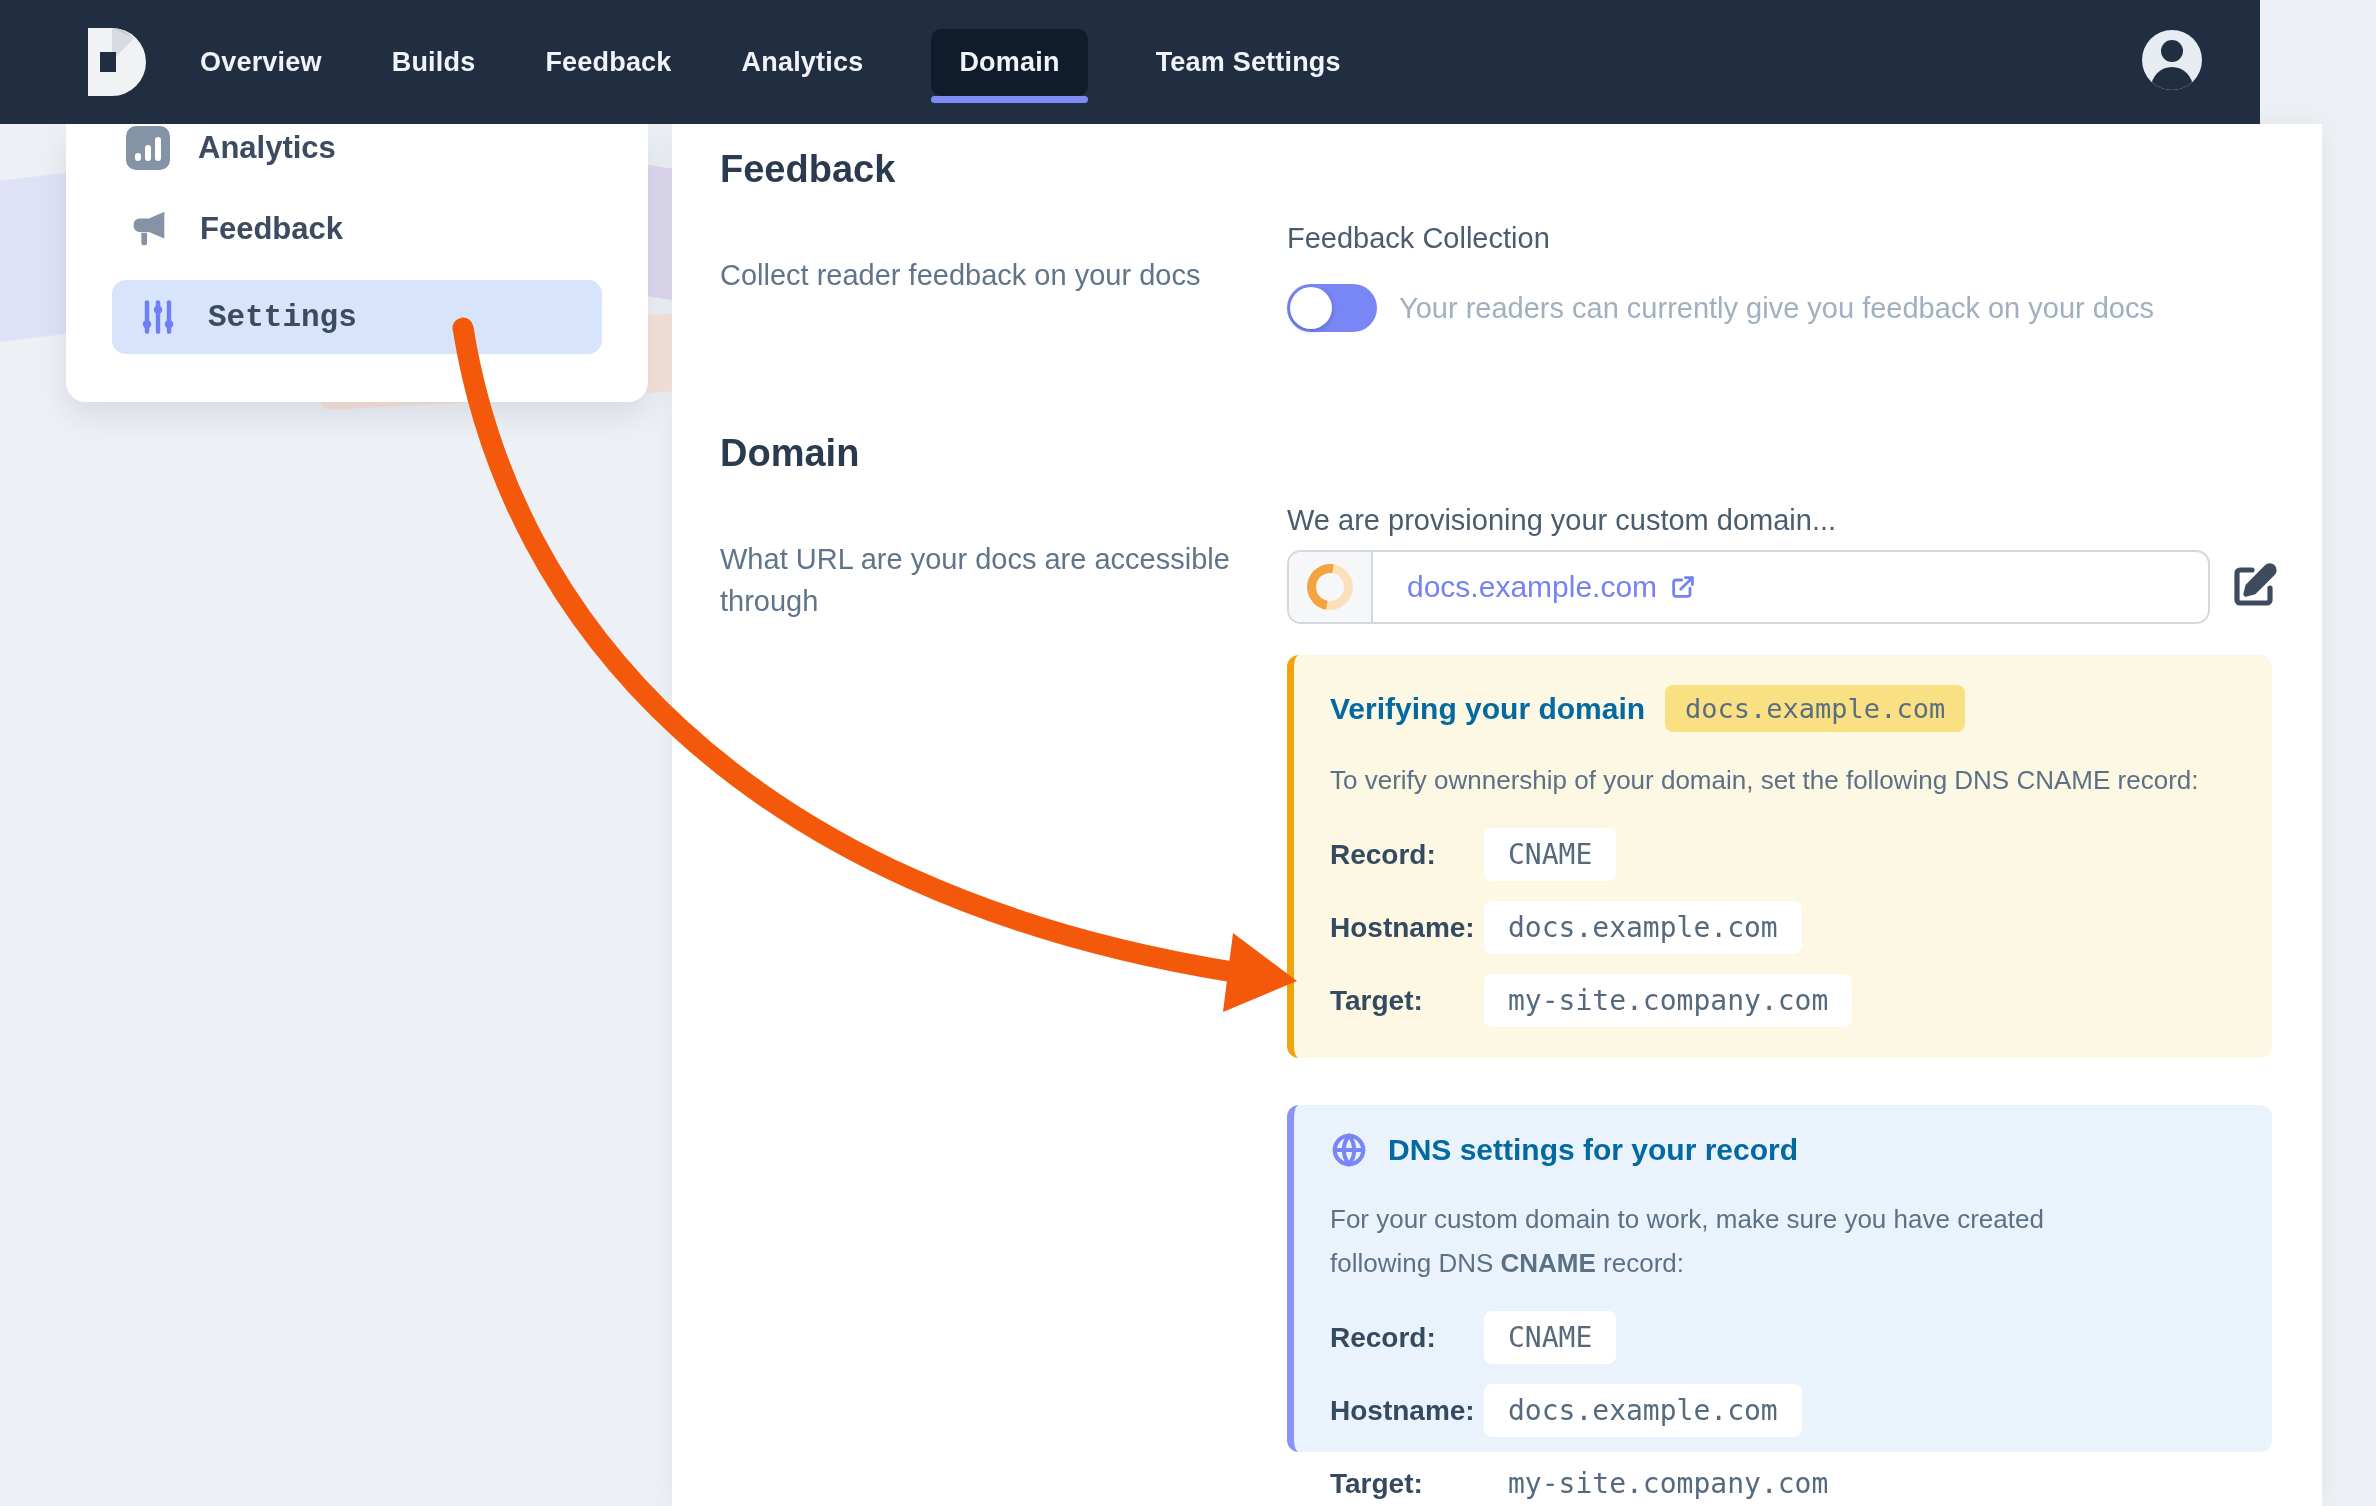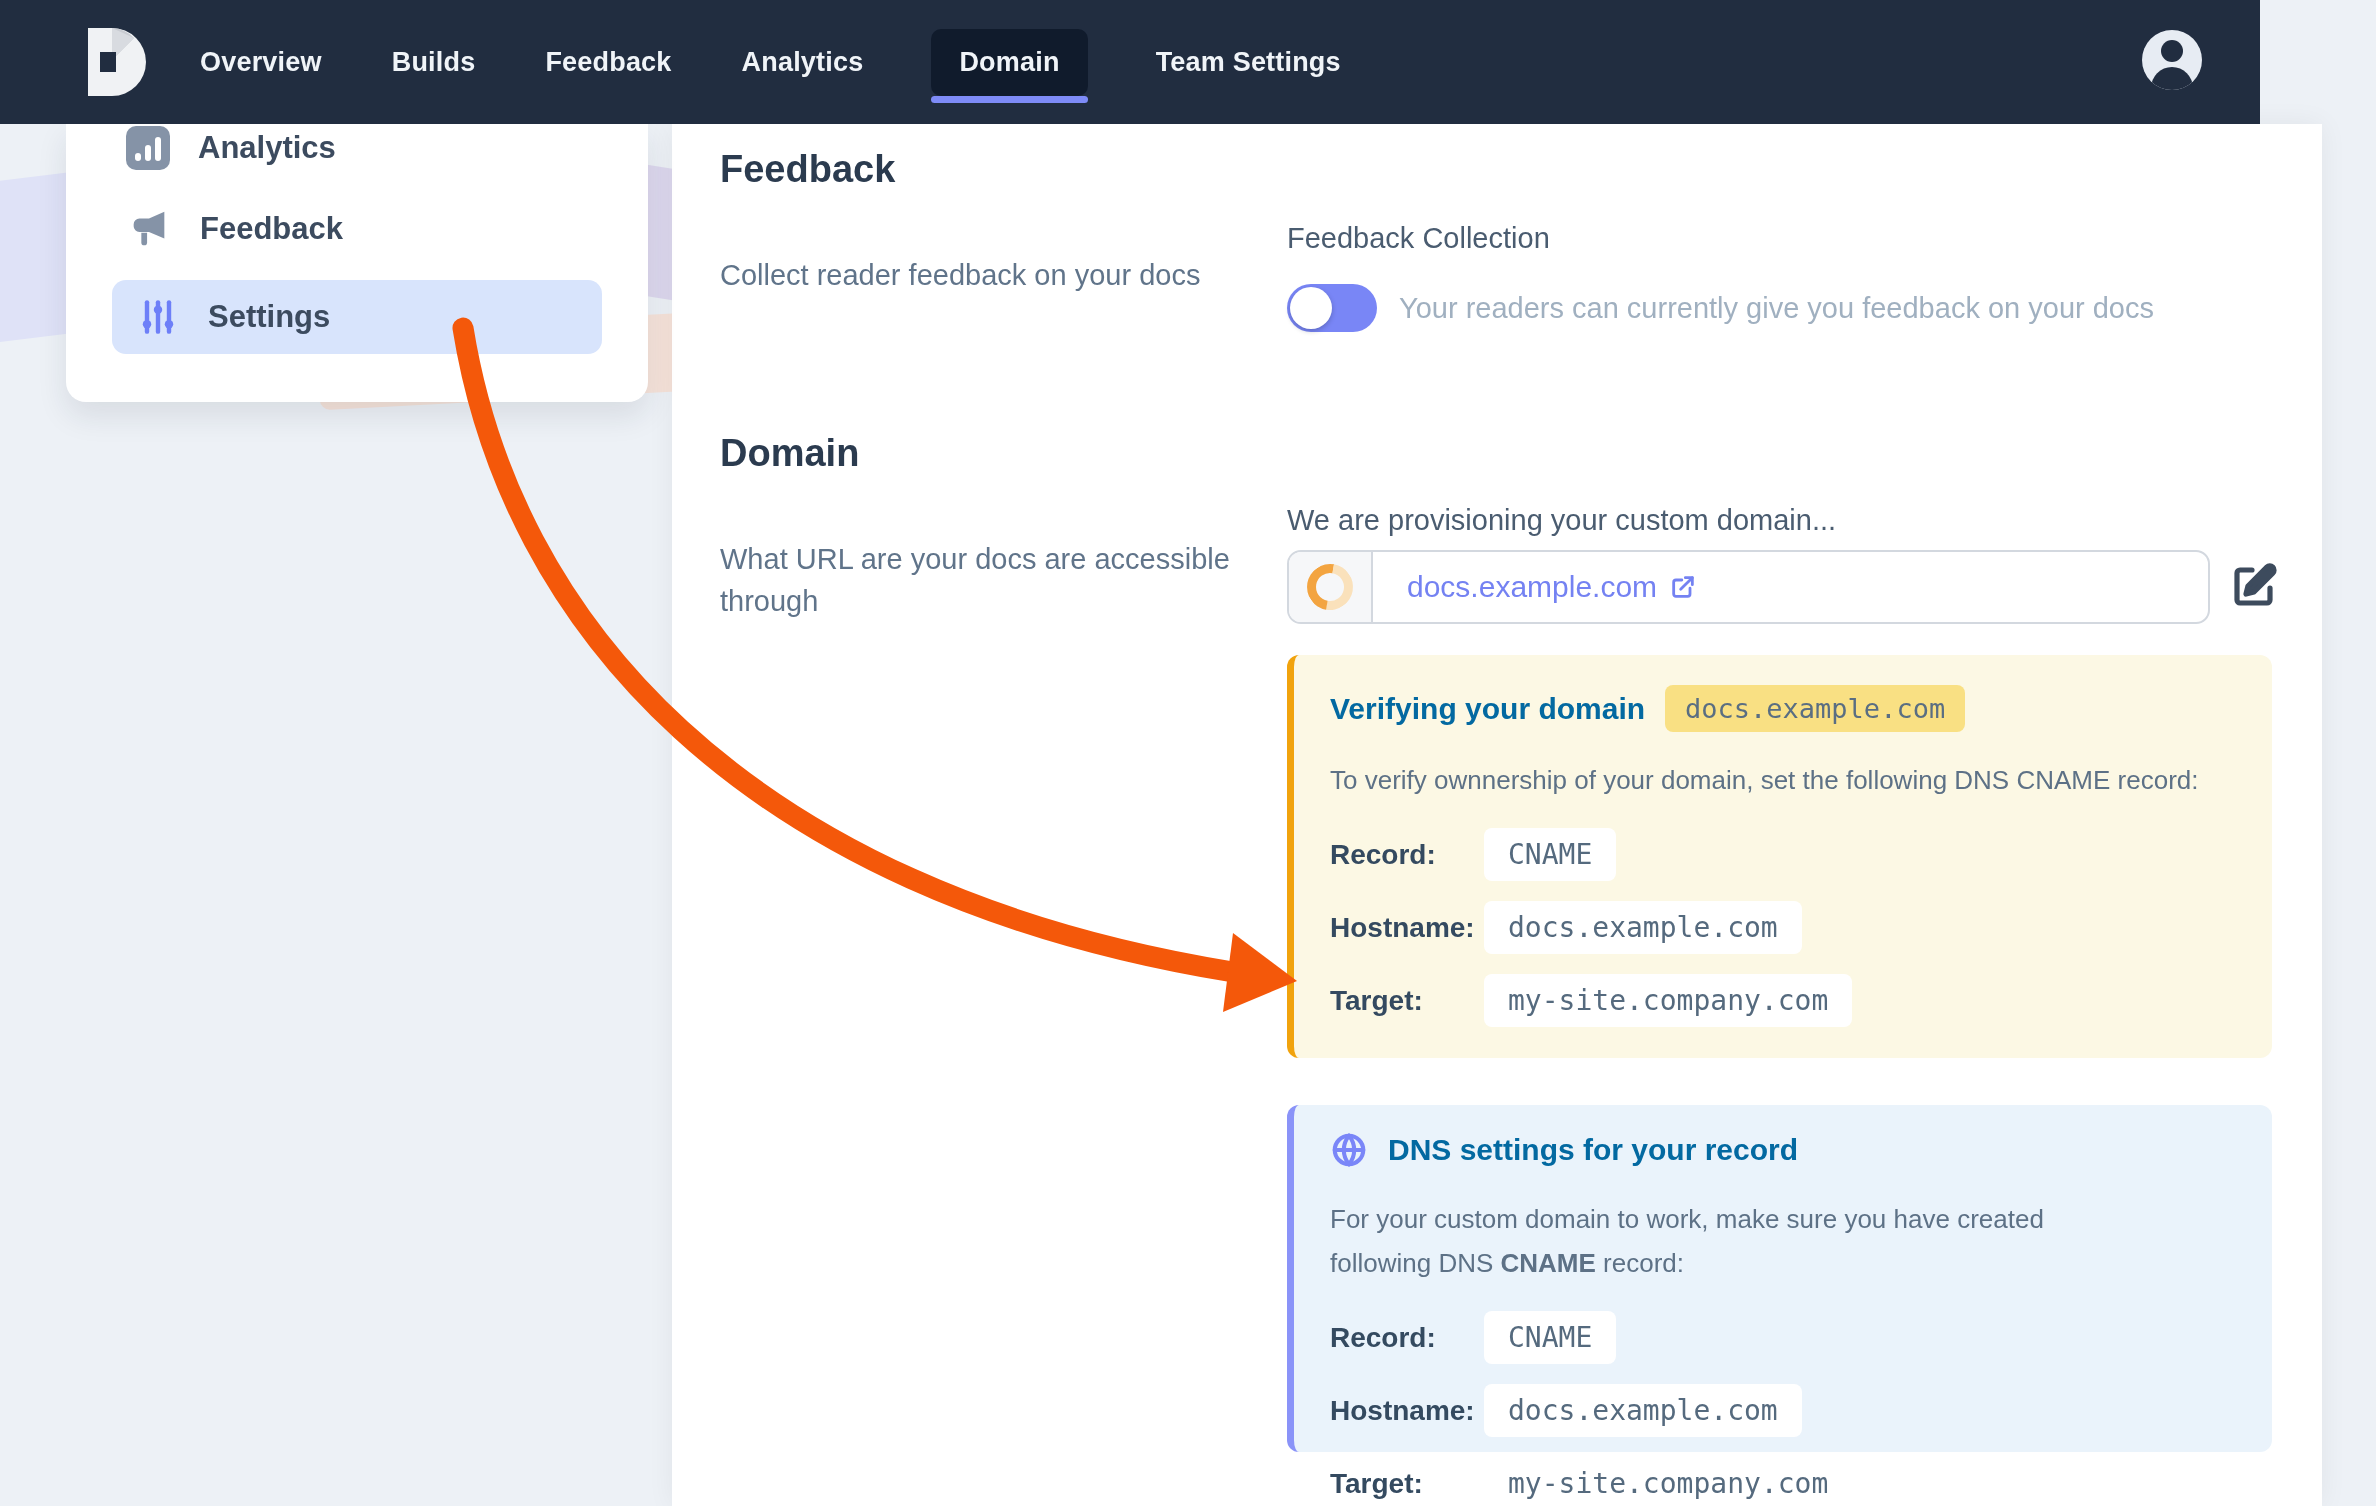--- a/index.html
+++ b/index.html
@@ -55,21 +55,21 @@
   }
   .side-row { position:absolute; left:60px; display:flex; align-items:center; gap:28px; cursor:pointer; }
   .side-row .label { font-size:31px; font-weight:700; color:#3c4b5f; }
   .row-analytics { top:2px; }
   .row-feedback  { top:82px; }
   .side-pill {
     position:absolute; left:46px; right:46px; top:156px; height:74px;
     background:#d8e4fc; border-radius:14px;
     display:flex; align-items:center; gap:28px; padding-left:24px; cursor:pointer;
   }
-  .side-pill .label { font-size:31px; font-weight:700; color:#3c4b5f; }
+  .side-pill .label { font-size:31px; font-weight:700; color:#3c4b5f;font-family:Liberation Mono, monospace; }
   .icon-chart {
     width:44px; height:44px; border-radius:10px; background:#8593a7;
     position:relative; flex:0 0 auto;
   }
   .icon-chart i { position:absolute; bottom:9px; background:#fff; width:6px; border-radius:3px; }
   .icon-chart i:nth-child(1){ left:9px;  height:8px; }
   .icon-chart i:nth-child(2){ left:19px; height:16px; }
   .icon-chart i:nth-child(3){ left:29px; height:24px; }
 
   

